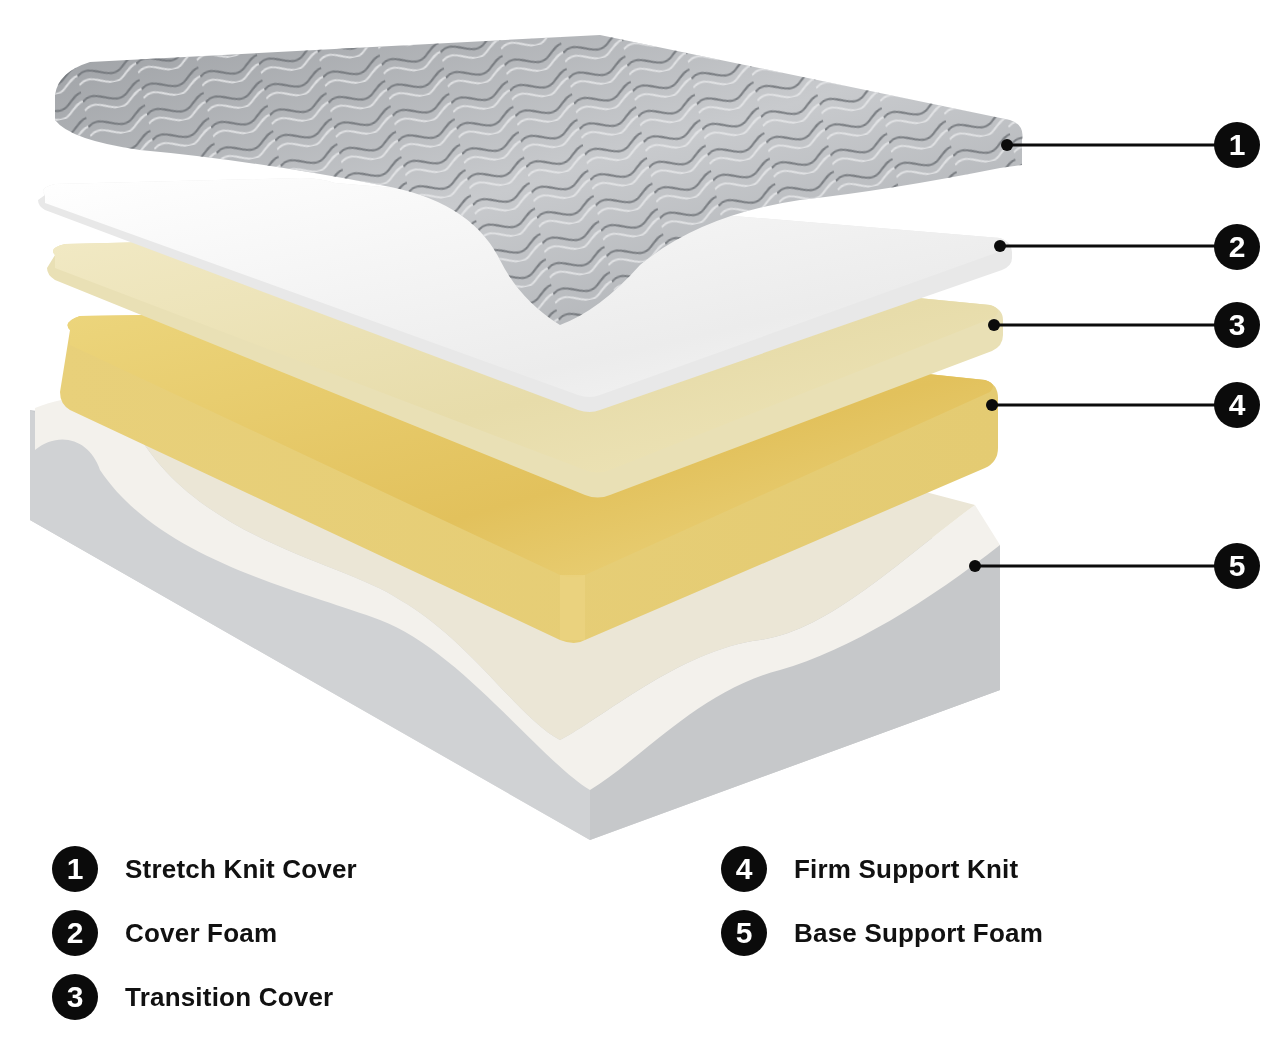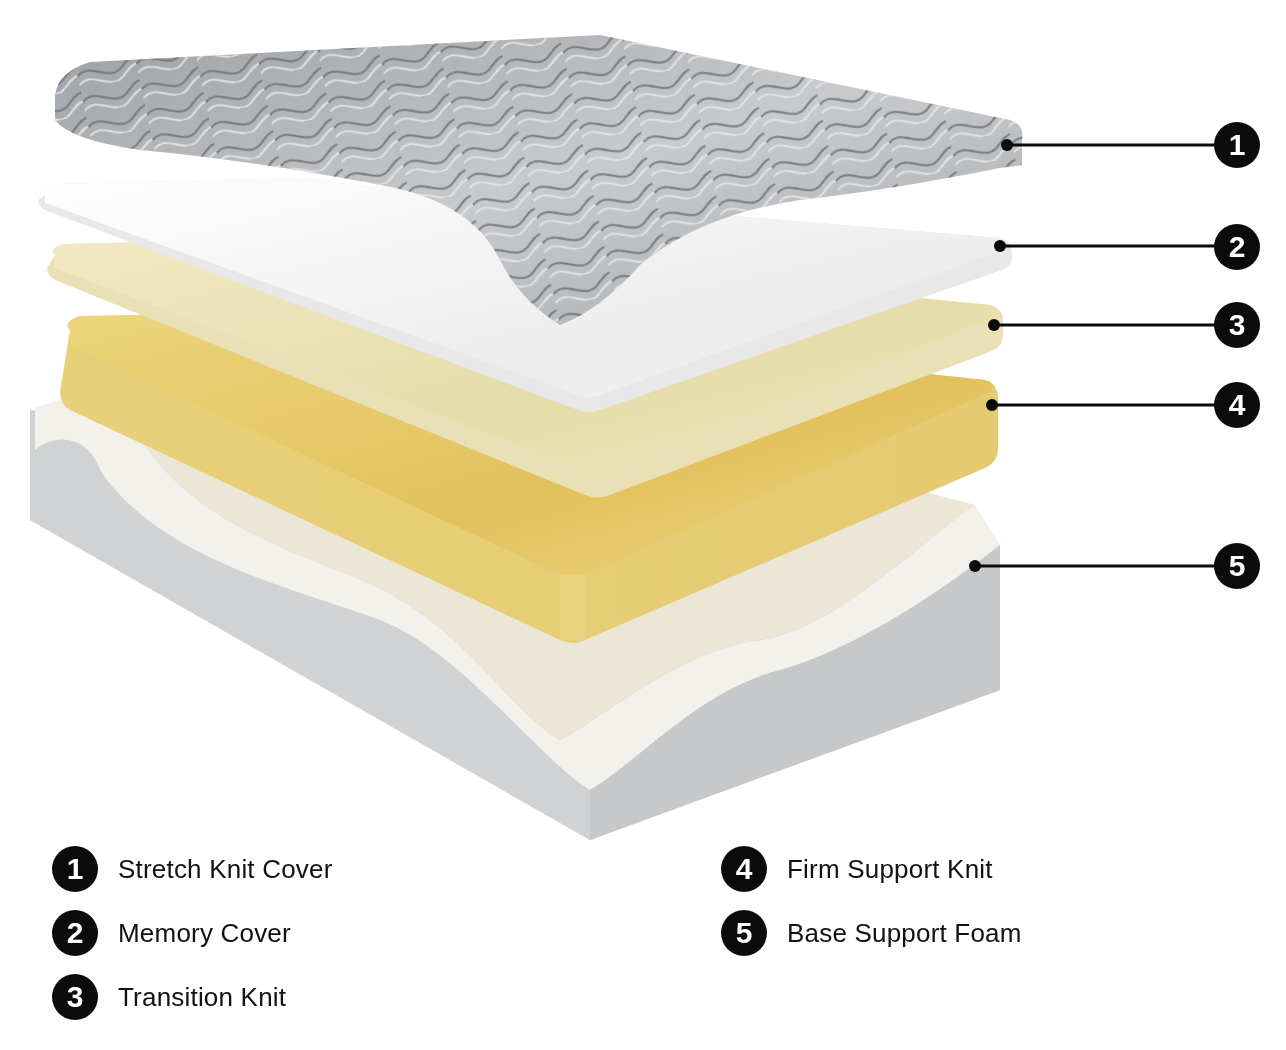--- a/index.html
+++ b/index.html
@@ -12,21 +12,21 @@
     display: flex; align-items: center; justify-content: center;
     font-family: "Liberation Sans", "DejaVu Sans", sans-serif;
   }
   .legend { position: absolute; }
   .legend-item { display: flex; align-items: center; height: 64px; }
   .legend-badge {
     width: 46px; height: 46px; border-radius: 50%; background: #0b0b0b; color: #fff;
     font-weight: 700; font-size: 30px; display: flex; align-items: center; justify-content: center;
     flex: 0 0 46px;
   }
-  .legend-label { margin-left: 20px; font-size: 26px; font-weight: 400; color: #111111; letter-spacing: 0.2px; text-align: right; }
+  .legend-label { margin-left: 27px; font-size: 26px; font-weight: 700; color: #111111; letter-spacing: 0.2px; text-align: right; }
 </style>
 </head>
 <body>
 
 <div id="diagram">
   <svg width="1286" height="840" viewBox="0 0 1286 840" xmlns="http://www.w3.org/2000/svg">
     <defs>
       <linearGradient id="baseSide" x1="0" y1="0" x2="1" y2="0">
         <stop offset="0" stop-color="#c9cbcd"></stop>
         <stop offset="0.5" stop-color="#d8d9db"></stop>
@@ -114,25 +114,25 @@
   <div class="callout-badge" style="left:1214px;top:543px;">5</div>
 </div>
 
 <div class="legend" style="left:52px;top:837px;">
   <div class="legend-item">
     <div class="legend-badge">1</div>
     <div class="legend-label">Stretch Knit Cover</div>
   </div>
   <div class="legend-item">
     <div class="legend-badge">2</div>
-    <div class="legend-label">Memory Cover</div>
+    <div class="legend-label">Cover Foam</div>
   </div>
   <div class="legend-item">
     <div class="legend-badge">3</div>
-    <div class="legend-label">Transition Knit</div>
+    <div class="legend-label">Transition Cover</div>
   </div>
 </div>
 
 <div class="legend" style="left:721px;top:837px;">
   <div class="legend-item">
     <div class="legend-badge">4</div>
     <div class="legend-label">Firm Support Knit</div>
   </div>
   <div class="legend-item">
     <div class="legend-badge">5</div>

